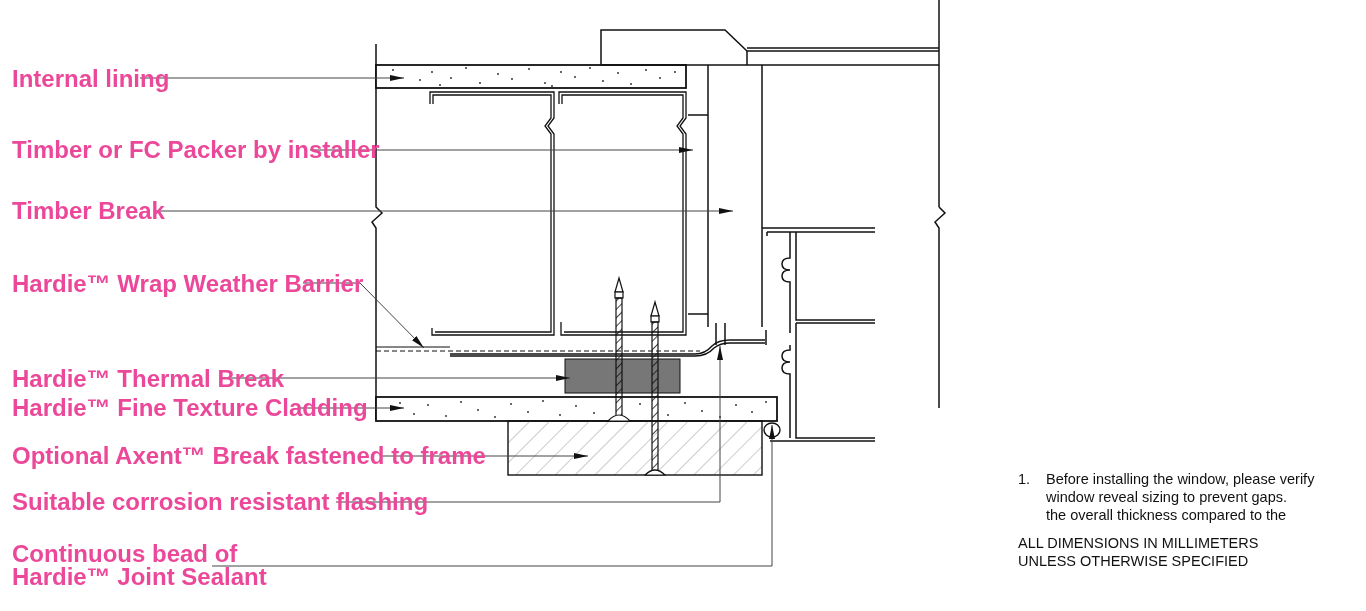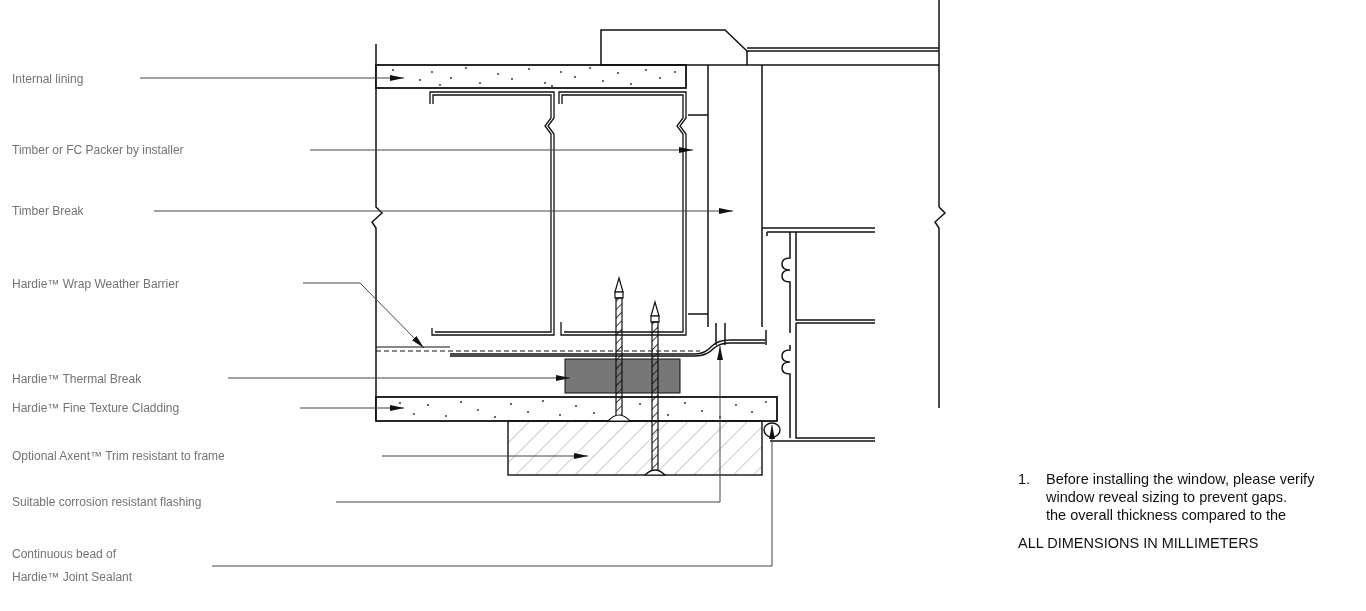--- a/index.html
+++ b/index.html
@@ -1,18 +1,18 @@
 <!DOCTYPE html>
 <html><head>
 <meta charset="utf-8">
 <style>
   html, body { margin: 0; padding: 0; background: #ffffff; }
   body { width: 1366px; height: 611px; position: relative; overflow: hidden;
          font-family: "Liberation Sans", sans-serif; color: #111; }
-  .label { position: absolute; font-size: 12px; line-height: 20px; white-space: nowrap; color: #737373; }
+  .label { position: absolute; font-size: 24px; line-height: 20px; white-space: nowrap; color: #ec4899; font-weight: bold; }
   .notes { position: absolute; left: 1018px; top: 470px; font-size: 14.5px; line-height: 18px; color: #111; }
   .notes .item { display: flex; }
   .notes .num { width: 28px; }
   .notes .gap { height: 10px; }
   svg { position: absolute; left: 0; top: 0; }
 </style>
 </head>
 <body>
 
 <svg width="1366" height="611" viewBox="0 0 1366 611">
@@ -160,29 +160,30 @@
     <path d="M212,566 L772,566 L772,425" marker-end="url(#arrow)"></path>
   </g>
 </svg>
 
 <div class="label" style="left:12px;top:69px;">Internal lining</div>
 <div class="label" style="left:12px;top:140px;">Timber or FC Packer by installer</div>
 <div class="label" style="left:12px;top:201px;">Timber Break</div>
 <div class="label" style="left:12px;top:274px;">Hardie™ Wrap Weather Barrier</div>
 <div class="label" style="left:12px;top:369px;text-align:center;">Hardie™ Thermal Break</div>
 <div class="label" style="left:12px;top:398px;">Hardie™ Fine Texture Cladding</div>
-<div class="label" style="left:12px;top:446px;">Optional Axent™ Trim resistant to frame</div>
+<div class="label" style="left:12px;top:446px;">Optional Axent™ Break fastened to frame</div>
 <div class="label" style="left:12px;top:492px;">Suitable corrosion resistant flashing</div>
 <div class="label" style="left:12px;top:544px;">Continuous bead of</div>
 <div class="label" style="left:12px;top:567px;">Hardie™ Joint Sealant</div>
 
 <div class="notes">
   <div class="item">
     <span class="num">1.</span>
     <div>
       <div>Before installing the window, please verify</div>
       <div>window reveal sizing to prevent gaps.</div>
       <div>the overall thickness compared to the</div>
     </div>
   </div>
   <div class="gap"></div>
   <div>ALL DIMENSIONS IN MILLIMETERS</div>
+  <div>UNLESS OTHERWISE SPECIFIED</div>
 </div>
 
 </body></html>

